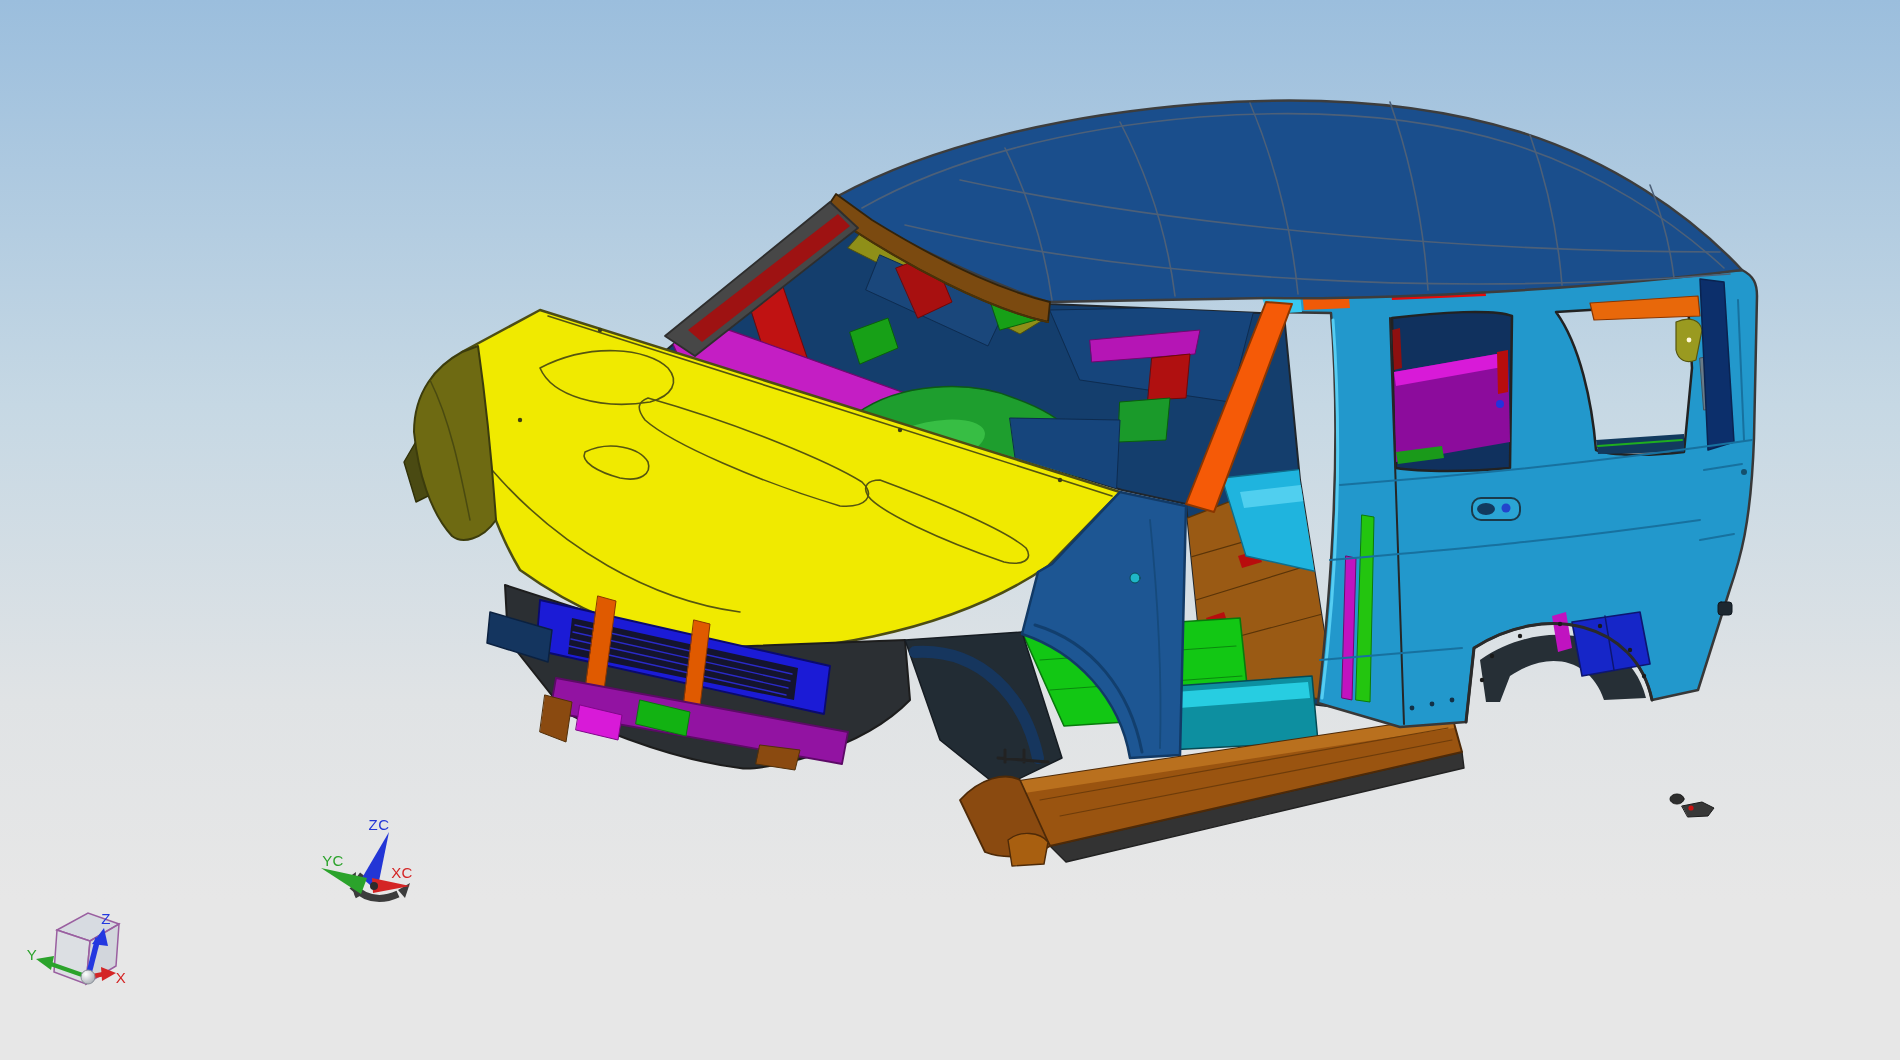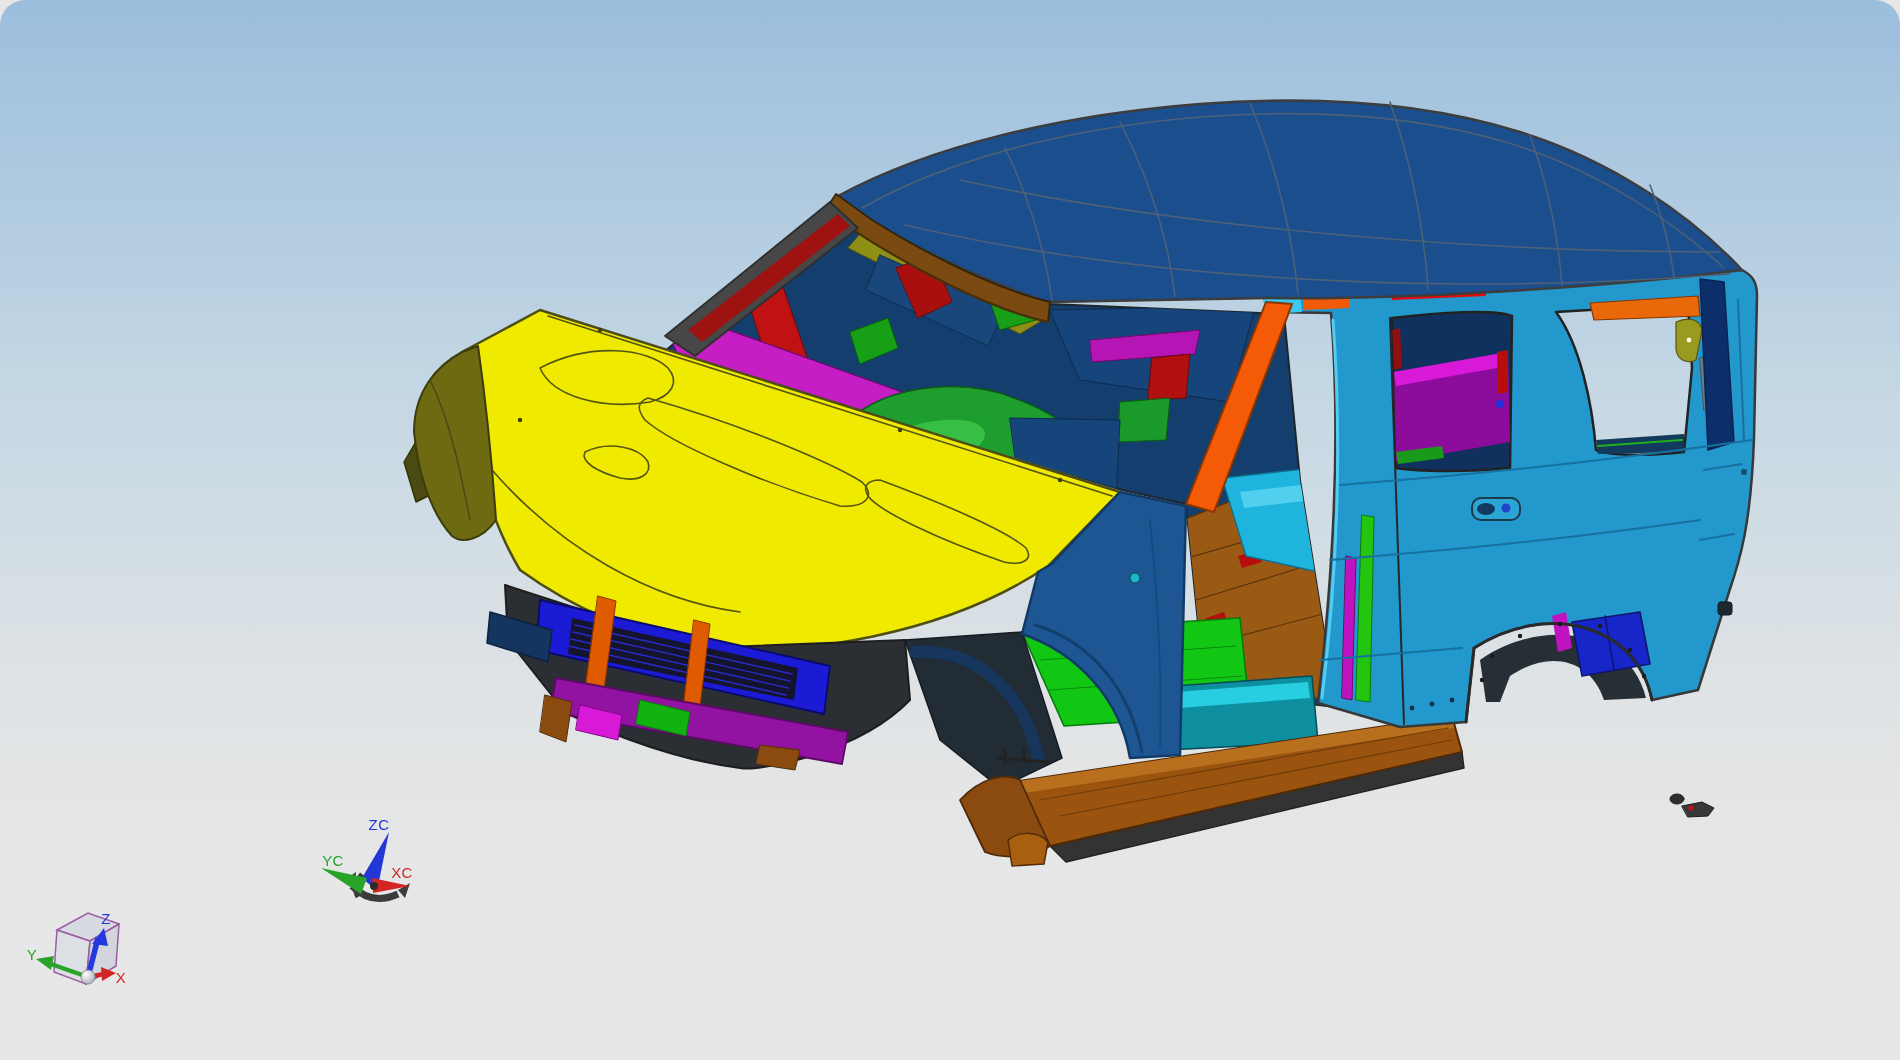--- a/index.html
+++ b/index.html
@@ -1,17 +1,17 @@
 <!DOCTYPE html>
 <html><head>
 <meta charset="utf-8">
 <style>
   html,body{margin:0;padding:0;background:#e7e7e7;}
   .stage{position:relative;width:1900px;height:1060px;overflow:hidden;
-         font-family:"Liberation Sans",sans-serif;border-radius:25px;}
+         font-family:"Liberation Sans",sans-serif;}
   svg{display:block;}
   text{font-family:"Liberation Sans",sans-serif;font-size:15px;letter-spacing:.4px;}
 </style>
 </head>
 <body>
 
 <div class="stage">
 <svg width="1900" height="1060" viewBox="0 0 1900 1060">
   <defs>
     <linearGradient id="bgGrad" gradientUnits="userSpaceOnUse" x1="0" y1="0" x2="0" y2="900">

